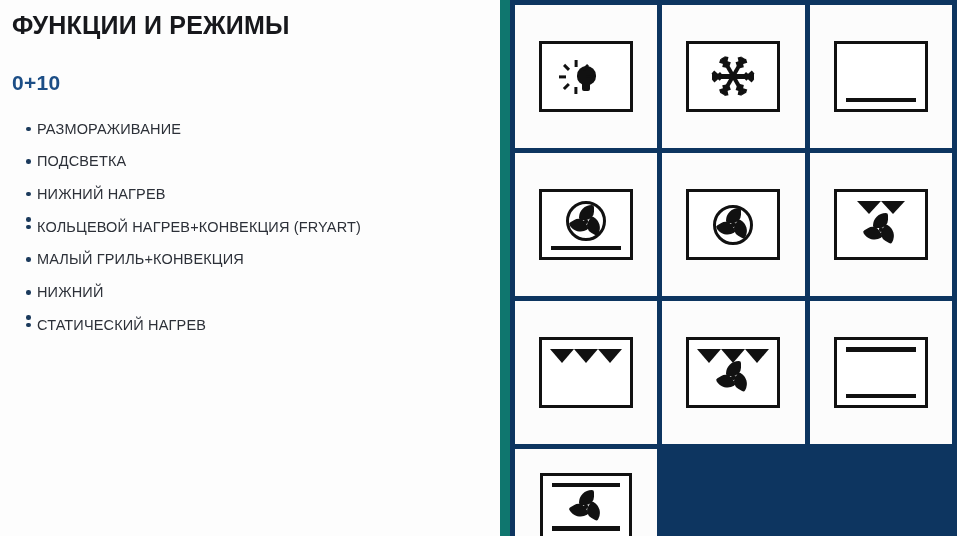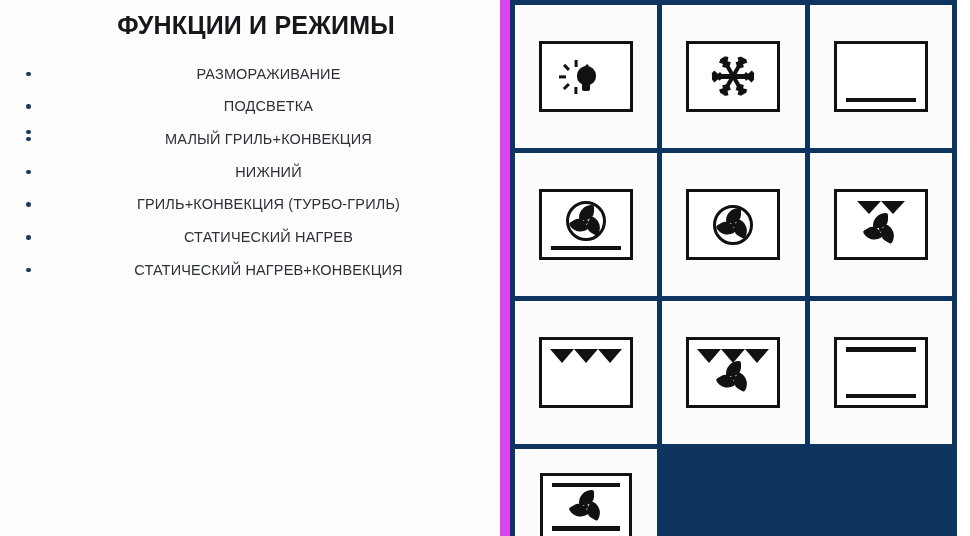--- a/index.html
+++ b/index.html
@@ -10,22 +10,21 @@
     width: 970px;
     height: 536px;
     background: #ffffff;
     font-family: "Liberation Sans", sans-serif;
     overflow: hidden;
   }
   #page {
     position: relative;
     width: 768px;
     height: 536px;
-    background: #d946ef;
-    text-align: center;
+    background: #0f766e;
   }
 
   
   #left-panel {
     position: absolute;
     left: 0;
     top: 0;
     width: 500px;
     height: 536px;
     background: #fdfdfd;
@@ -262,52 +261,56 @@
 </style>
 </head>
 <body>
 
 <div id="page">
 
   <div id="left-panel">
 
     <div id="page-title">ФУНКЦИИ И РЕЖИМЫ</div>
 
+    <div id="subtitle">0+10</div>
 
     <ul id="function-list">
       <li>
         <span class="bullet"></span>
         <span>РАЗМОРАЖИВАНИЕ</span>
       </li>
       <li>
         <span class="bullet"></span>
         <span>ПОДСВЕТКА</span>
       </li>
       <li>
         <span class="bullet"></span>
+        <span>НИЖНИЙ НАГРЕВ</span>
+      </li>
+      <li>
+        <span class="bullet"></span>
+      </li>
+      <li>
+        <span class="bullet"></span>
+        <span>КОЛЬЦЕВОЙ НАГРЕВ+КОНВЕКЦИЯ (FRYART)</span>
       </li>
       <li>
         <span class="bullet"></span>
         <span>МАЛЫЙ ГРИЛЬ+КОНВЕКЦИЯ</span>
       </li>
       <li>
         <span class="bullet"></span>
         <span>НИЖНИЙ</span>
       </li>
       <li>
         <span class="bullet"></span>
-        <span>ГРИЛЬ+КОНВЕКЦИЯ (ТУРБО-ГРИЛЬ)</span>
       </li>
       <li>
         <span class="bullet"></span>
         <span>СТАТИЧЕСКИЙ НАГРЕВ</span>
-      </li>
-      <li>
-        <span class="bullet"></span>
-        <span>СТАТИЧЕСКИЙ НАГРЕВ+КОНВЕКЦИЯ</span>
       </li>
     </ul>
   </div>
 
   <div id="icon-panel">
 
     <div class="grid-row">
 
       <div class="grid-cell">
         <div class="oven">

